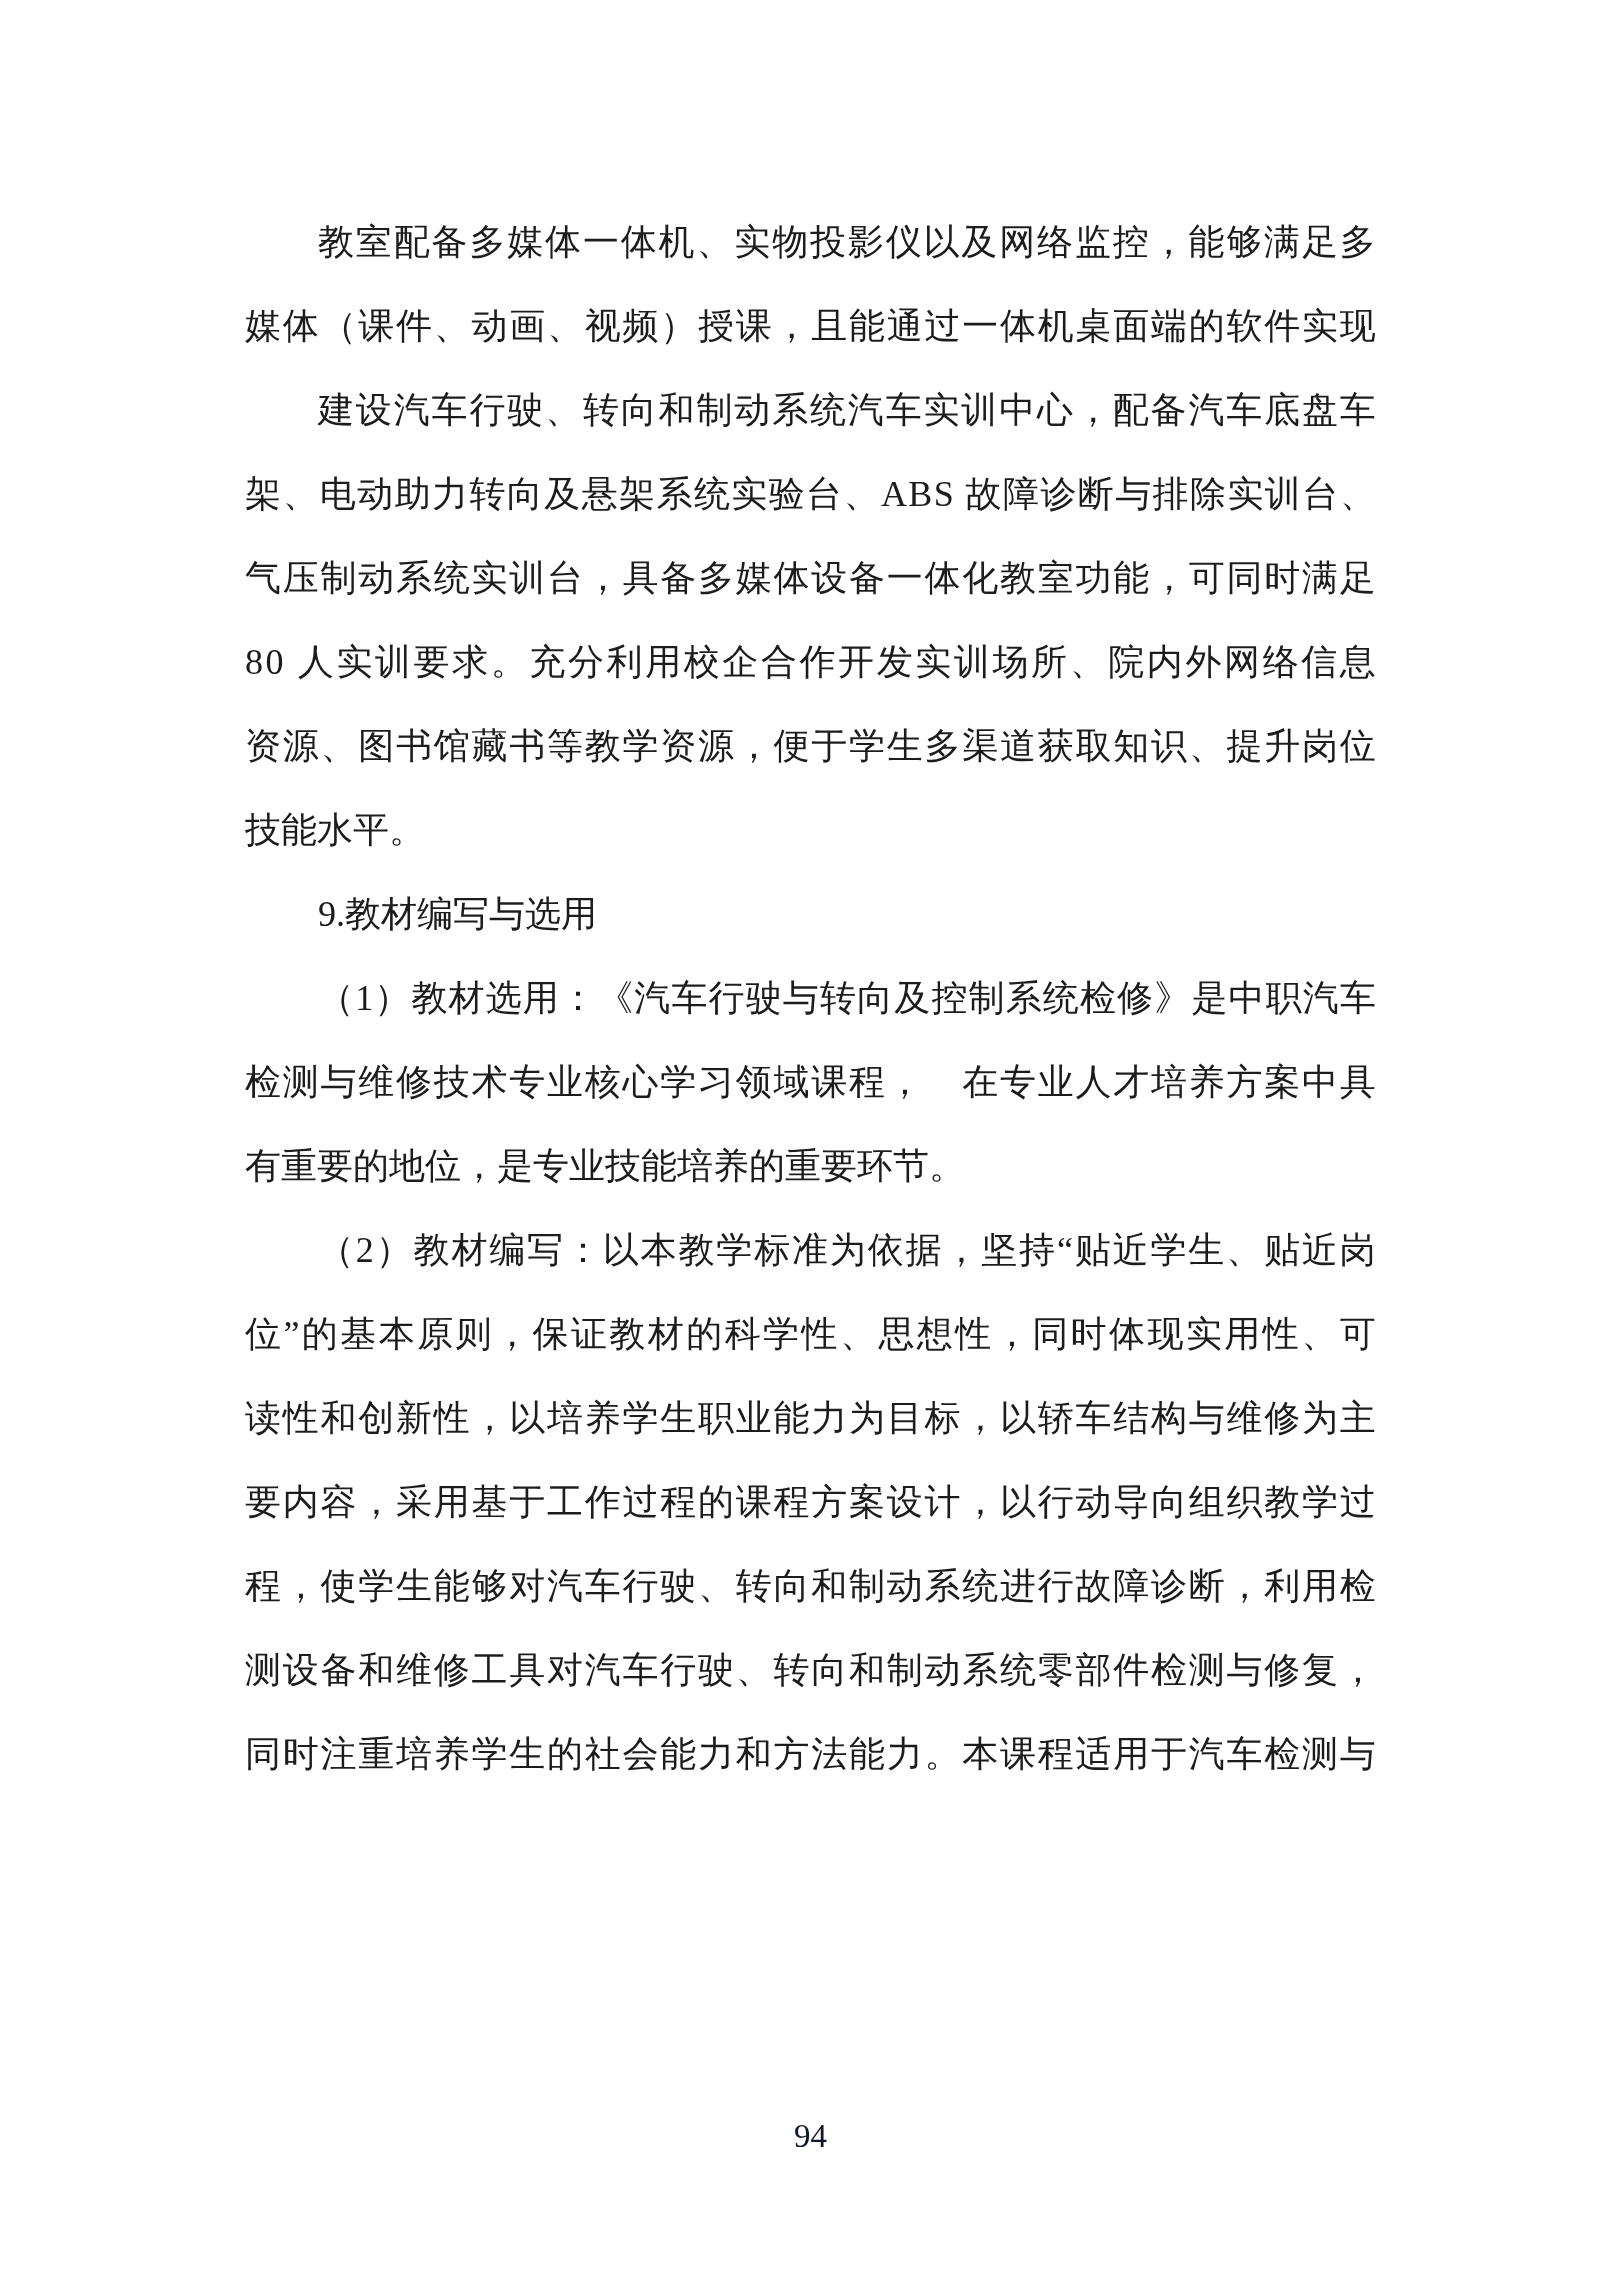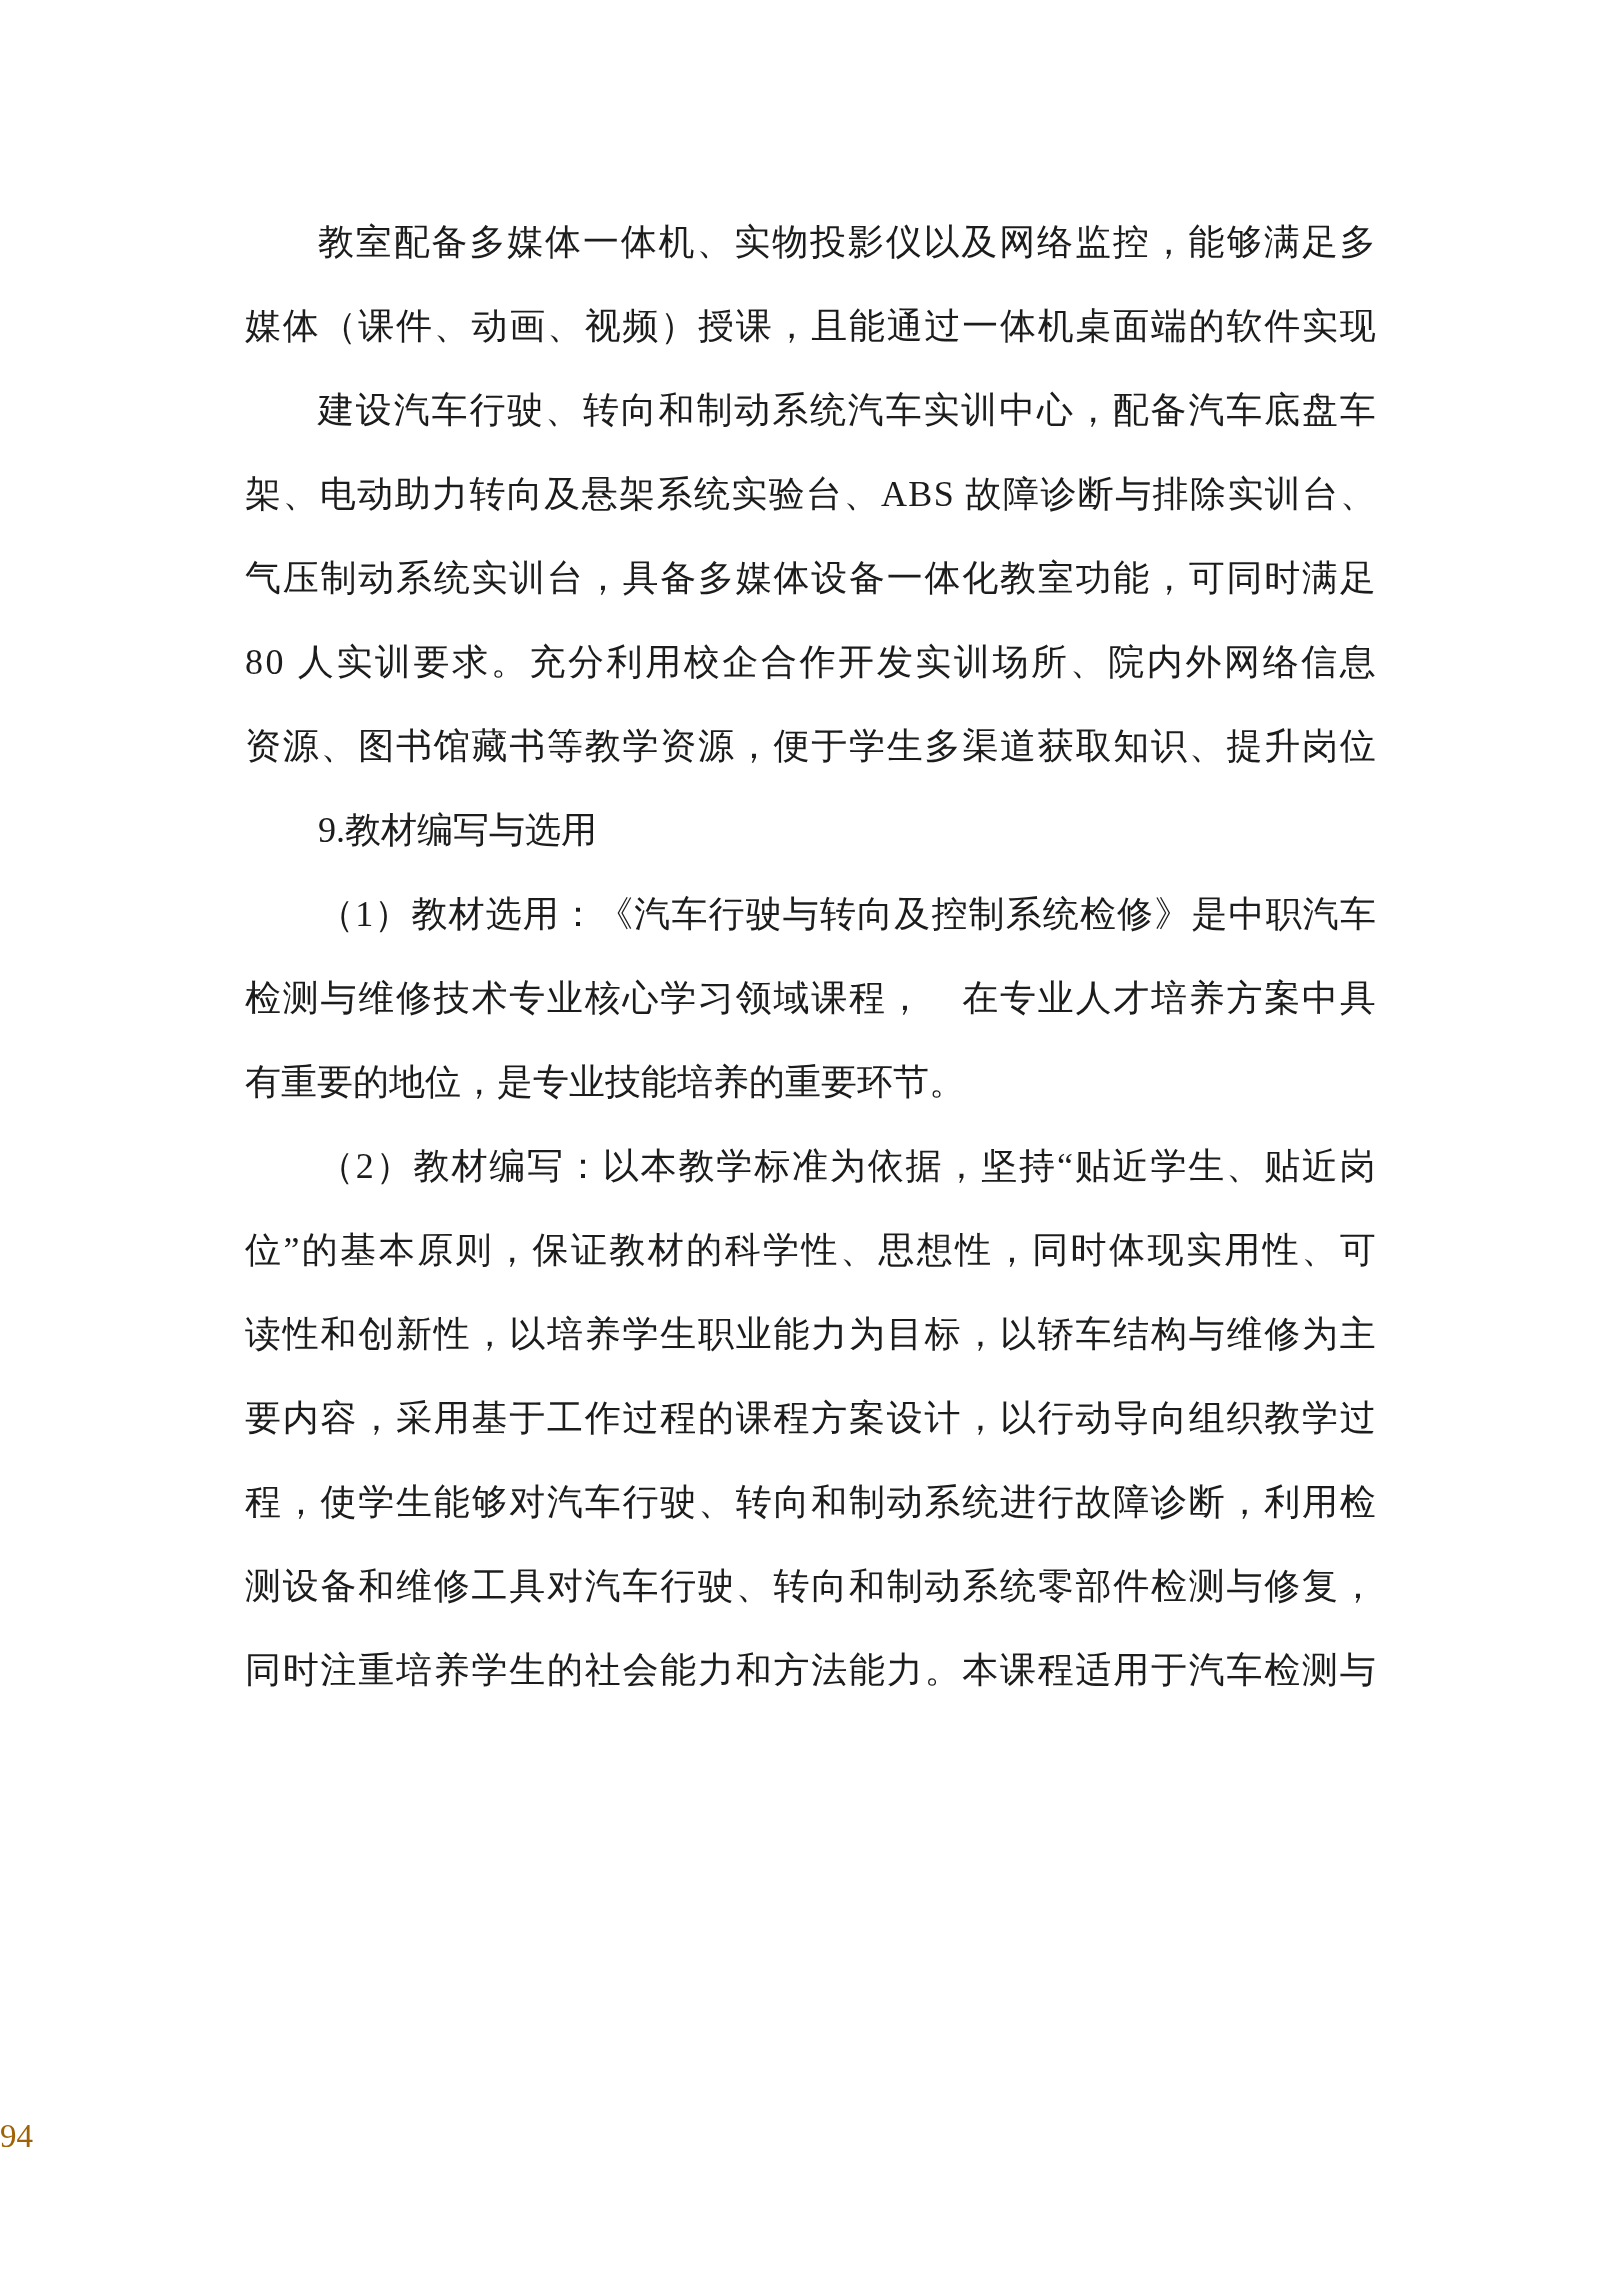--- a/index.html
+++ b/index.html
@@ -40,23 +40,24 @@
   }
   .ch {
     white-space: pre;
     flex: 0 0 auto;
   }
   .page-number {
     position: absolute;
     top: 2115px;
     left: 0;
     width: 100%;
+    text-align: center;
     font-size: 33px;
     line-height: 43px;
-    color: #a16207;
+    color: #0f172a;
   }
 </style>
 </head>
 <body>
 
 <div class="page">
   <div class="text-block" id="text-block">
       <div class="line indent justify">
         <span class="ch">教</span>
         <span class="ch">室</span>
@@ -273,20 +274,21 @@
         <span class="ch">获</span>
         <span class="ch">取</span>
         <span class="ch">知</span>
         <span class="ch">识</span>
         <span class="ch">、</span>
         <span class="ch">提</span>
         <span class="ch">升</span>
         <span class="ch">岗</span>
         <span class="ch">位</span>
       </div>
+      <div class="line">技能水平。</div>
       <div class="line indent">9.教材编写与选用</div>
       <div class="line indent justify">
         <span class="ch">（</span>
         <span class="ch">1</span>
         <span class="ch">）</span>
         <span class="ch">教</span>
         <span class="ch">材</span>
         <span class="ch">选</span>
         <span class="ch">用</span>
         <span class="ch">：</span>

